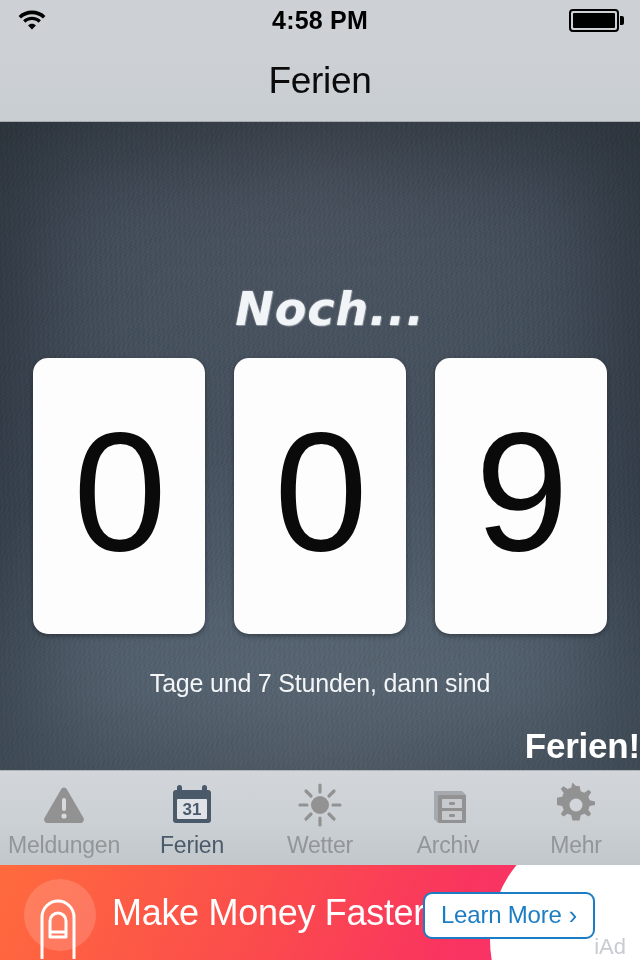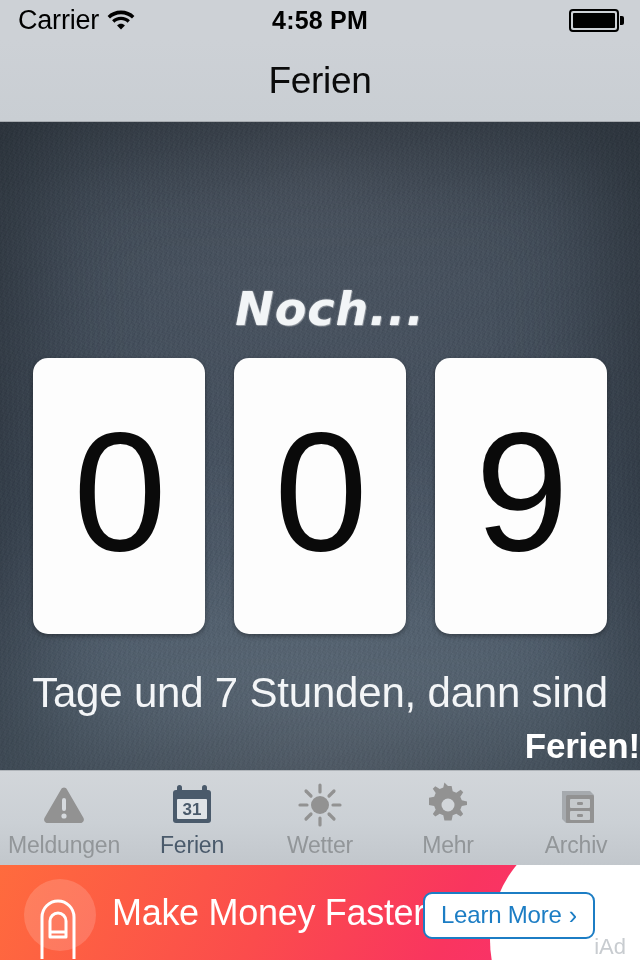--- a/index.html
+++ b/index.html
@@ -84,21 +84,21 @@
     box-shadow:0 2px 5px rgba(0,0,0,0.35);
   }
   .digit-value {
     font-size:168px; color:#0a0a0a; line-height:1;
     font-weight:400; letter-spacing:-2px;
     transform:translateY(-4px);
   }
 
   #caption-line1 {
     position:absolute; top:547px; left:0; width:640px; text-align:center;
-    font-size:42px; color:#f3f5f7; letter-spacing:-0.2px; z-index:3;
+    font-size:25px; color:#f3f5f7; letter-spacing:-0.2px; z-index:3;
   }
   #caption-line2 {
     position:absolute; top:604px; left:0; width:640px; text-align:right;
     font-size:35px; color:#ffffff; font-weight:bold; letter-spacing:-0.2px; z-index:3;
   }
 
   
   #tab-bar {
     position:absolute; top:770px; left:0; width:640px; height:95px;
     background:linear-gradient(to bottom,#d2d6da 0%,#cbd0d5 55%,#c2c7cc 100%);
@@ -150,21 +150,20 @@
     font-size:22px; color:#c8ccd0; letter-spacing:0px;
   }
 </style>
 </head>
 <body>
 
 <div id="screen">
 
   <div id="status-bar">
     <div id="status-left">
-      <span id="carrier-label">Carrier</span>
       <span id="wifi-icon">
         <svg width="28" height="22" viewBox="0 0 28 22">
           <path d="M14 5.2c4.3 0 8.2 1.7 11 4.4l2.4-2.6C24.1 3.6 19.3 1.6 14 1.6S3.9 3.6 0.6 7l2.4 2.6C5.8 6.9 9.7 5.2 14 5.2z" fill="#000"></path>
           <path d="M14 11.1c2.6 0 4.9 1 6.6 2.6l2.3-2.5C20.6 9 17.5 7.7 14 7.7S7.4 9 5.1 11.2l2.3 2.5c1.7-1.6 4-2.6 6.6-2.6z" fill="#000"></path>
           <path d="M14 20.6l3.9-4.2c-1-1-2.4-1.6-3.9-1.6s-2.9 0.6-3.9 1.6L14 20.6z" fill="#000"></path>
         </svg>
       </span>
     </div>
     <div id="status-time">4:58 PM</div>
     <div id="status-right">
@@ -241,39 +240,39 @@
             <line x1="14" y1="32" x2="9" y2="37"></line>
           </g>
         </svg>
       </span>
       <span class="tab-label">Wetter</span>
     </div>
 
     <div class="tab-item">
       <span class="tab-icon">
         <svg width="46" height="46" viewBox="0 0 46 46">
-          <path d="M23 4 l3.6 0 1.1 5.2 3.6 1.5 4.4-2.9 2.5 2.5 -2.9 4.4 1.5 3.6 5.2 1.1 0 3.6 -5.2 1.1 -1.5 3.6 2.9 4.4 -2.5 2.5 -4.4-2.9 -3.6 1.5 -1.1 5.2 -3.6 0 -3.6 0 -1.1-5.2 -3.6-1.5 -4.4 2.9 -2.5-2.5 2.9-4.4 -1.5-3.6 -5.2-1.1 0-3.6 0-3.6 5.2-1.1 1.5-3.6 -2.9-4.4 2.5-2.5 4.4 2.9 3.6-1.5 1.1-5.2 z" fill="#929292"></path>
-          <circle cx="23" cy="23" r="6.5" fill="#d2d6da"></circle>
-        </svg>
-      </span>
-      <span class="tab-label">Mehr</span>
-    </div>
-
-    <div class="tab-item">
-      <span class="tab-icon">
-        <svg width="46" height="46" viewBox="0 0 46 46">
           <path d="M9 9 L37 9 L41 13 L41 41 L13 41 L9 37 Z" fill="#a6aaae"></path>
           <rect x="13" y="13" width="28" height="28" rx="1.5" fill="#929292"></rect>
           <rect x="17" y="17" width="20" height="9" rx="1" fill="#c6cacd"></rect>
           <rect x="17" y="29" width="20" height="9" rx="1" fill="#c6cacd"></rect>
           <rect x="24" y="20" width="6" height="3" rx="1.2" fill="#929292"></rect>
           <rect x="24" y="32" width="6" height="3" rx="1.2" fill="#929292"></rect>
         </svg>
       </span>
       <span class="tab-label">Archiv</span>
+    </div>
+
+    <div class="tab-item">
+      <span class="tab-icon">
+        <svg width="46" height="46" viewBox="0 0 46 46">
+          <path d="M23 4 l3.6 0 1.1 5.2 3.6 1.5 4.4-2.9 2.5 2.5 -2.9 4.4 1.5 3.6 5.2 1.1 0 3.6 -5.2 1.1 -1.5 3.6 2.9 4.4 -2.5 2.5 -4.4-2.9 -3.6 1.5 -1.1 5.2 -3.6 0 -3.6 0 -1.1-5.2 -3.6-1.5 -4.4 2.9 -2.5-2.5 2.9-4.4 -1.5-3.6 -5.2-1.1 0-3.6 0-3.6 5.2-1.1 1.5-3.6 -2.9-4.4 2.5-2.5 4.4 2.9 3.6-1.5 1.1-5.2 z" fill="#929292"></path>
+          <circle cx="23" cy="23" r="6.5" fill="#d2d6da"></circle>
+        </svg>
+      </span>
+      <span class="tab-label">Mehr</span>
     </div>
   </div>
 
   <div id="ad-banner">
     <div id="ad-corner-curve"></div>
 
     <div id="ad-icon-wrap">
       <div id="ad-icon-halo"></div>
       <svg width="84" height="84" viewBox="0 0 84 84" style="position:relative;">
         <path d="M26 84 L26 42 a16 16 0 0 1 32 0 L58 84" fill="none" stroke="#ffffff" stroke-width="3"></path>

